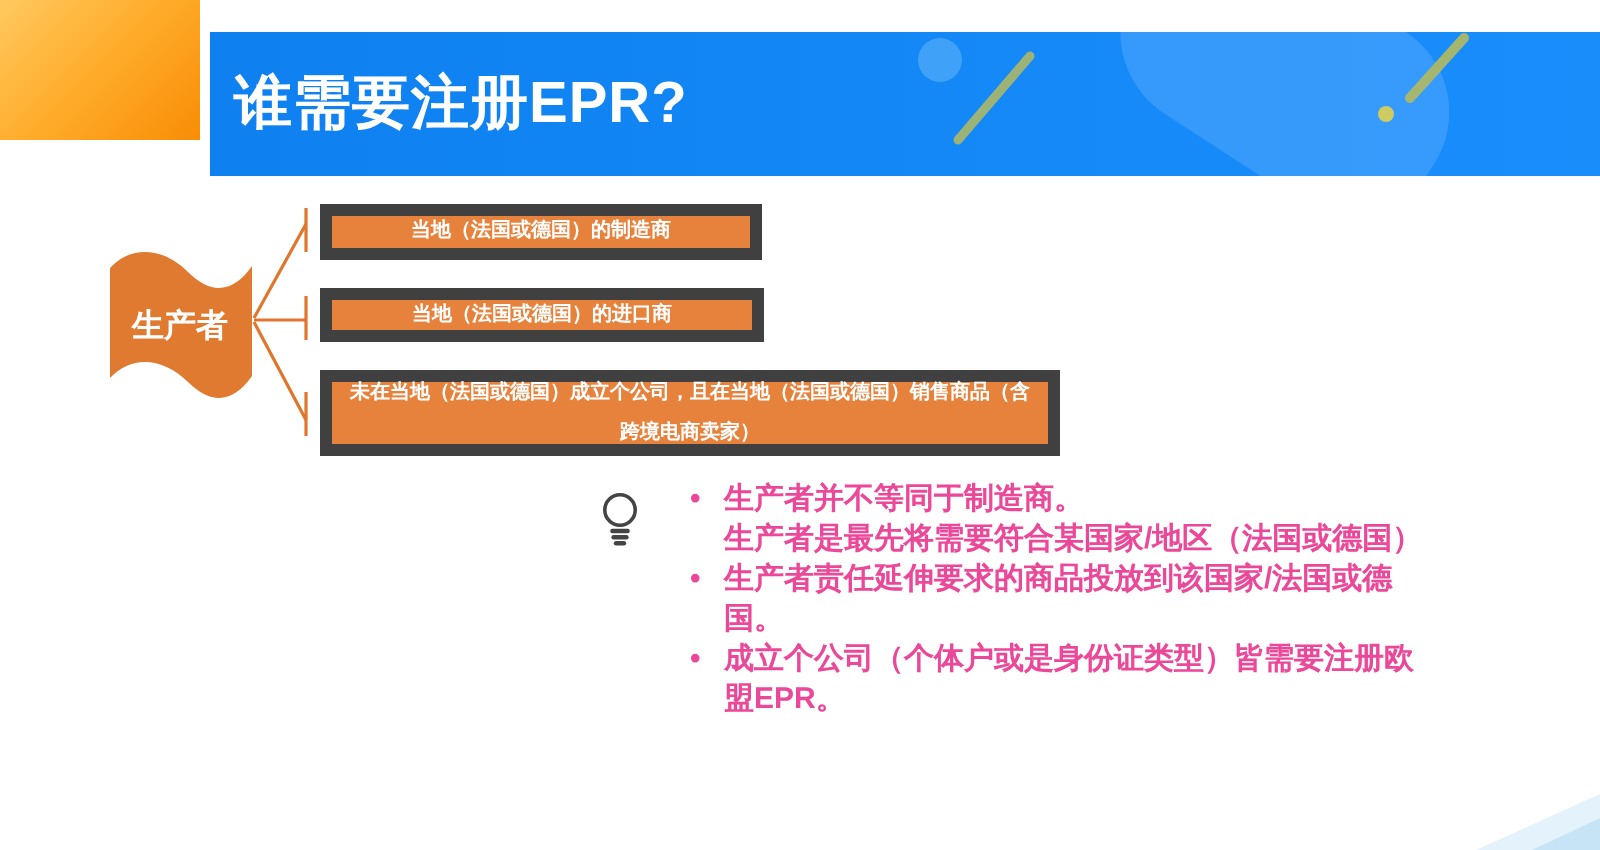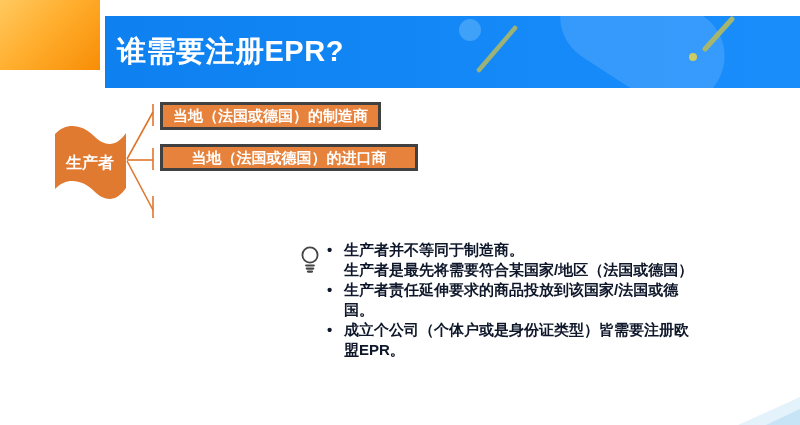--- a/index.html
+++ b/index.html
@@ -55,47 +55,47 @@
   }
   .flag-label {
     font-family: "Liberation Sans", "DejaVu Sans", sans-serif;
     font-size: 16px;
     font-weight: 700;
     fill: #ffffff;
   }
   .branch-box {
     position: absolute;
     background: #E6823B;
-    border: 3px solid #404040;
+    border: 6px solid #404040;
     color: #ffffff;
-    font-size: 15px;
+    font-size: 10px;
     font-weight: 700;
     display: flex;
     align-items: center;
     justify-content: center;
     text-align: center;
     line-height: 20px;
     word-break: break-all;
   }
   .box-1 { left: 160px; top: 102px; width: 221px; height: 28px; }
-  .box-2 { left: 160px; top: 144px; width: 258px; height: 27px; }
+  .box-2 { left: 160px; top: 144px; width: 222px; height: 27px; }
   .box-3 { left: 160px; top: 185px; width: 370px; height: 43px; padding: 0 6px; }
 
   
   .bulb {
     position: absolute;
     left: 299px; top: 245px;
     width: 22px; height: 30px;
   }
   .notes-list {
     position: absolute;
-    left: 322px; top: 240px;
+    left: 340px; top: 240px;
     width: 376px;
     list-style: none;
-    color: #0f172a;
+    color: #ec4899;
     font-size: 15px;
     font-weight: 700;
     line-height: 20px;
   }
   .notes-list li {
     position: relative;
     padding-left: 22px;
     white-space: pre-line;
     word-break: break-all;
   }
@@ -140,20 +140,21 @@
       <line x1="153" y1="148" x2="153" y2="170"></line>
       <line x1="153" y1="196" x2="153" y2="218"></line>
     </g>
     <path d="M55,134 C66,122 82,124 94,136 C106,148 117,146 126,133
              L126,188 C117,201 106,203 94,191 C82,179 66,177 55,189 Z" fill="#E17A31"></path>
     <text class="flag-label" x="90" y="168" text-anchor="middle">生产者</text>
   </svg>
 
   <div class="branch-box box-1">当地（法国或德国）的制造商</div>
   <div class="branch-box box-2">当地（法国或德国）的进口商</div>
+  <div class="branch-box box-3">未在当地（法国或德国）成立个公司，且在当地（法国或德国）销售商品（含跨境电商卖家）</div>
 
   <svg class="bulb" viewBox="0 0 22 30">
     <circle cx="11" cy="10" r="7.6" fill="none" stroke="#444444" stroke-width="1.8"></circle>
     <line x1="7.2" y1="20.5" x2="14.8" y2="20.5" stroke="#444444" stroke-width="2.2" stroke-linecap="round"></line>
     <line x1="7.8" y1="23.6" x2="14.2" y2="23.6" stroke="#444444" stroke-width="2.2" stroke-linecap="round"></line>
     <line x1="9.0" y1="26.6" x2="13.0" y2="26.6" stroke="#444444" stroke-width="2.2" stroke-linecap="round"></line>
   </svg>
 
   <ul class="notes-list">
     <li>生产者并不等同于制造商。

